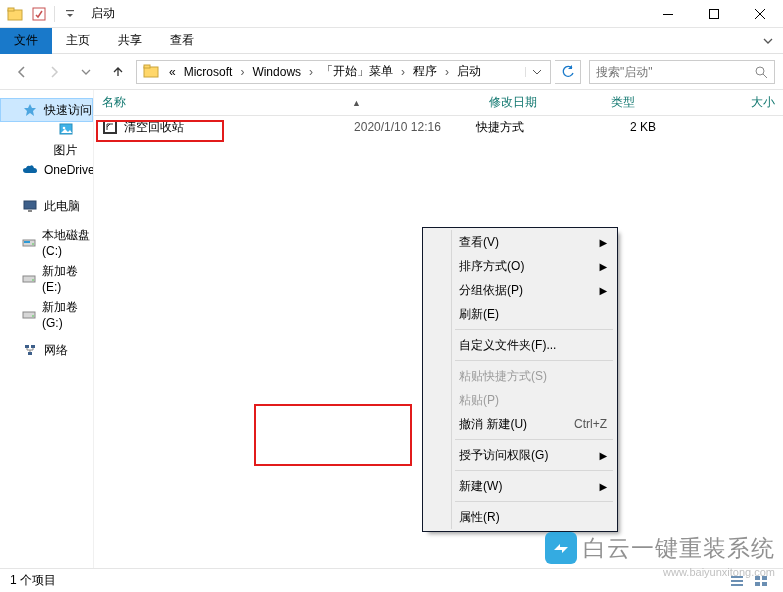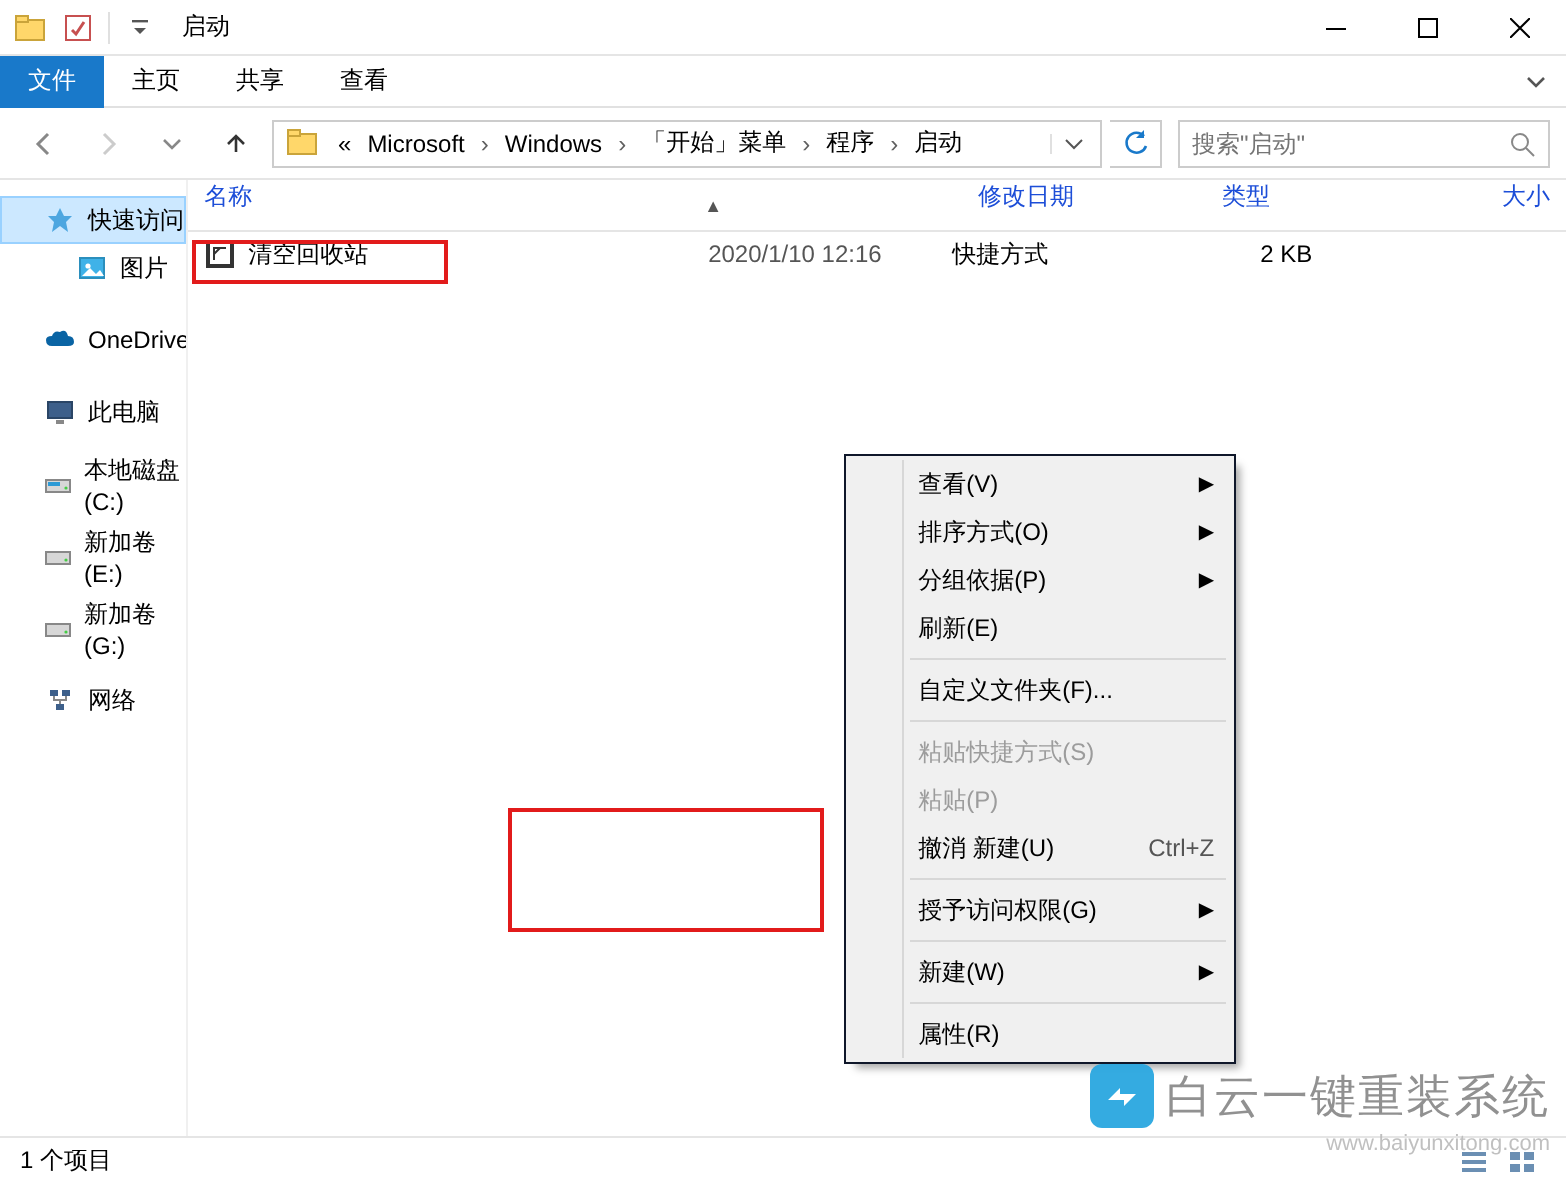--- a/index.html
+++ b/index.html
@@ -10,48 +10,48 @@
 .titlebar .qat { display: flex; align-items: center; padding: 0 4px; gap: 2px; }
 .titlebar .qat-item { width: 22px; height: 22px; display: flex; align-items: center; justify-content: center; }
 .titlebar .divider { width: 1px; height: 16px; background: #e0e0e0; margin: 0 2px; }
 .titlebar .title { flex: 1; padding-left: 6px; font-size: 12px; }
 .titlebar .winbtns { display: flex; }
 .titlebar .winbtn { width: 46px; height: 28px; display: flex; align-items: center; justify-content: center; font-family: "Segoe MDL2 Assets", sans-serif; font-size: 10px; }
 
 
 .ribbon { height: 26px; display: flex; align-items: center; border-bottom: 1px solid #e1e1e1; }
 .ribbon .tab { padding: 0 14px; height: 26px; display: flex; align-items: center; color: #000; }
-.ribbon .tab.file { background: #1979ca; color: #ffffff; }
+.ribbon .tab.file { background: #1979ca; color: #000000; }
 .ribbon .expand { margin-left: auto; padding: 0 10px; }
 
 
 .navbar { height: 36px; display: flex; align-items: center; padding: 4px 8px; gap: 4px; border-bottom: 1px solid #e5e5e5; }
 .navbtn { width: 28px; height: 24px; display: flex; align-items: center; justify-content: center; color: #808080; }
 .navbtn.enabled { color: #000; }
 .addr { flex: 1; height: 24px; border: 1px solid #ccc; display: flex; align-items: center; padding: 0 2px; }
 .addr .folder-icon { width: 18px; height: 18px; margin: 0 4px; }
 .addr .crumb { padding: 0 4px; height: 22px; display: flex; align-items: center; white-space: nowrap; }
 .addr .sep { padding: 0 4px; color: #606060; }
 .addr .end-dd { margin-left: auto; padding: 0 6px; border-left: 1px solid #e0e0e0; }
 .refresh { width: 26px; height: 24px; border: 1px solid #ccc; border-left: none; display: flex; align-items: center; justify-content: center; }
 .search { width: 186px; height: 24px; border: 1px solid #ccc; display: flex; align-items: center; padding: 0 6px; color: #777; margin-left: 4px; }
 .search input { border: none; outline: none; flex: 1; font-size: 12px; color: #555; background: transparent; }
 
 
 .main { display: flex; height: 478px; }
 .sidebar { width: 170px; padding: 8px 0; overflow: hidden; border-right: 1px solid #f0f0f0; }
 .sidebar .item { height: 24px; display: flex; align-items: center; padding-left: 22px; gap: 6px; }
-.sidebar .item.indent { padding-left: 38px; }
+.sidebar .item.indent { padding-left: 38px; flex-direction: column; }
 .sidebar .item.active { background: #cce8ff; outline: 1px solid #99d1ff; outline-offset: -1px; }
 .sidebar .spacer { height: 12px; }
 .sidebar .icon { width: 16px; height: 16px; display: flex; align-items: center; justify-content: center; font-size: 13px; }
 
 .content { flex: 1; position: relative; }
 .col-headers { height: 26px; display: flex; align-items: center; border-bottom: 1px solid #e5e5e5; }
-.col-headers .col { padding: 0 8px; color: #1d4ed8; font-size: 12px; height: 26px; display: flex; align-items: flex-start; }
+.col-headers .col { padding: 0 8px; color: #0f766e; font-size: 12px; height: 26px; display: flex; align-items: center; }
 .col.name { width: 258px; }
 .col.date { width: 122px; }
 .col.type { width: 120px; }
 .col.size { width: 60px; text-align: right; justify-content: flex-end; }
 .sort-arrow { margin-left: auto; margin-right: 120px; color: #555; font-size: 9px; }
 
 .file-row { height: 22px; display: flex; align-items: center; padding-left: 8px; }
 .file-row .icon { width: 16px; height: 16px; margin-right: 6px; }
 .file-row .fname { width: 230px; }
 .file-row .fdate { width: 122px; color: #555; }

